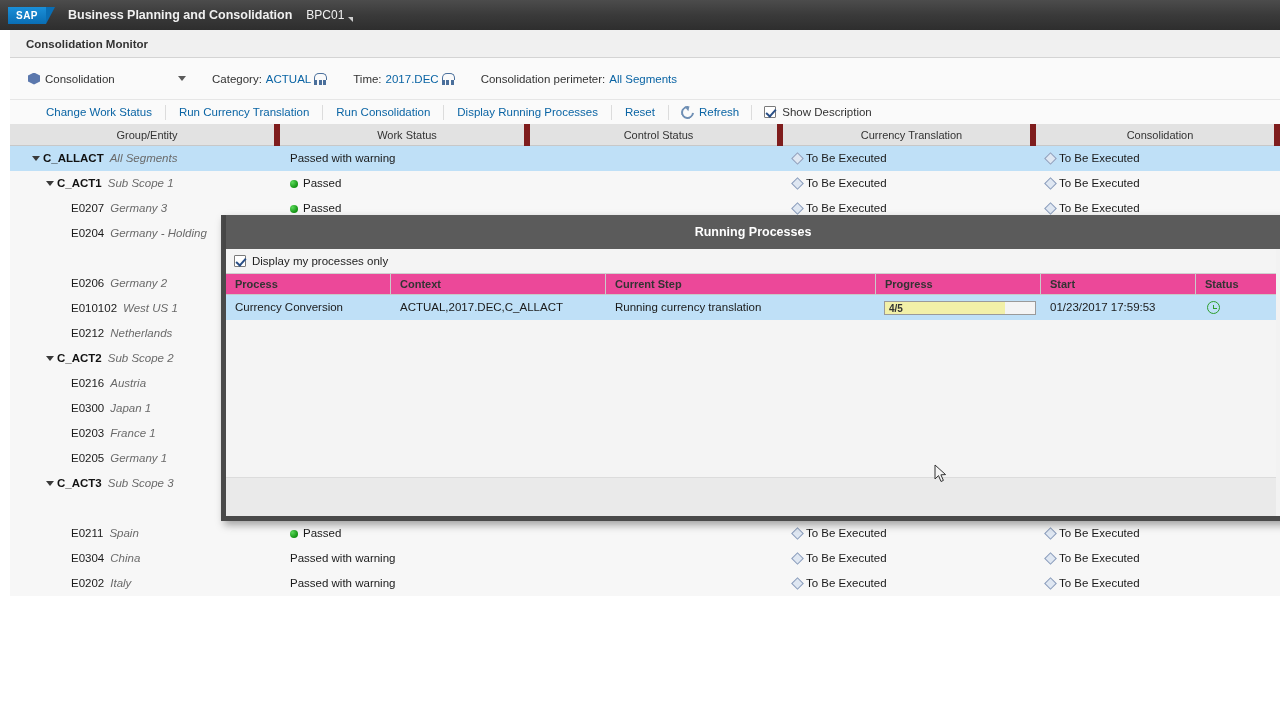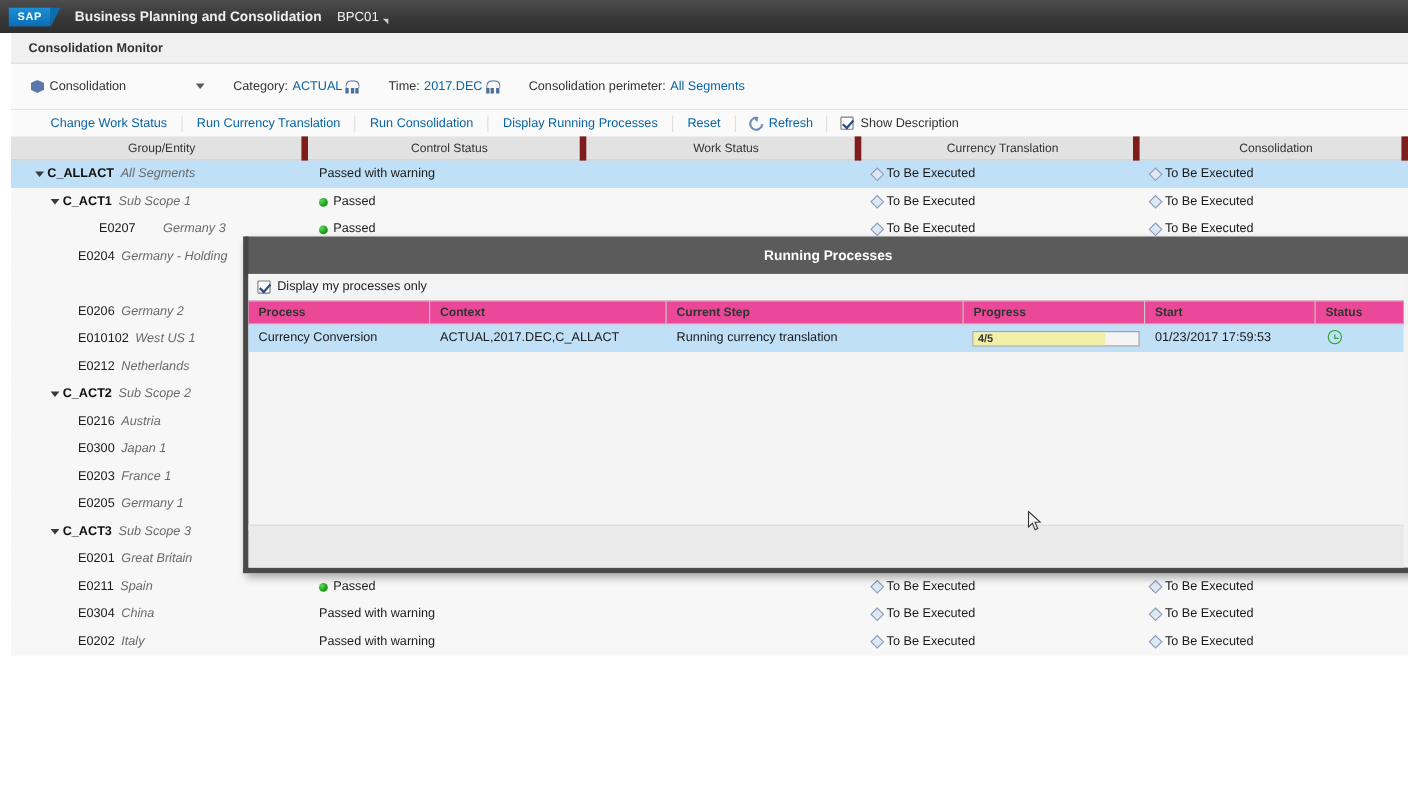--- a/index.html
+++ b/index.html
@@ -304,22 +304,22 @@
     </div>
     <div class="cb-wrap">
       <span class="checkbox checked"></span>
       <span class="cb-label">Show Description</span>
     </div>
   </div>
 
   <div class="table-wrap">
     <div class="thead">
       <div class="th c-ge">Group/Entity</div>
+      <div class="th c-ws">Work Status</div>
       <div class="th c-cs">Control Status</div>
-      <div class="th c-ws">Work Status</div>
       <div class="th c-ct">Currency Translation</div>
       <div class="th c-co">Consolidation</div>
     </div>
     <div id="table-body">
         <div class="trow sel">
           <div class="td c-ge">
             <div class="tree-cell" style="padding-left: 22px;">
               <span class="tw-arrow"></span>
               <span class="ent-id lvl0">C_ALLACT</span>
               <span class="ent-desc">All Segments</span>
@@ -367,21 +367,21 @@
           </div>
           <div class="td c-co">
             <div class="stat-inline">
               <span class="diamond"></span>
               <span>To Be Executed</span>
             </div>
           </div>
         </div>
         <div class="trow white">
           <div class="td c-ge">
-            <div class="tree-cell" style="padding-left: 50px; gap: 19px;">
+            <div class="tree-cell" style="padding-left: 50px;">
               <span class="tw-arrow hidden"></span>
               <span class="ent-id leaf">E0207</span>
               <span class="ent-desc">Germany 3</span>
             </div>
           </div>
           <div class="td c-cs">
             <div class="stat-inline">
               <span class="dot-green"></span>
               <span>Passed</span>
             </div>
@@ -545,27 +545,20 @@
               <span class="ent-id lvl0">C_ACT3</span>
               <span class="ent-desc">Sub Scope 3</span>
             </div>
           </div>
           <div class="td c-cs"></div>
           <div class="td c-ws"></div>
           <div class="td c-ct"></div>
           <div class="td c-co"></div>
         </div>
         <div class="trow white">
-          <div class="td c-ge">
-            <div class="tree-cell" style="padding-left: 50px;">
-              <span class="tw-arrow hidden"></span>
-              <span class="ent-id leaf">E0201</span>
-              <span class="ent-desc">Great Britain</span>
-            </div>
-          </div>
           <div class="td c-cs"></div>
           <div class="td c-ws"></div>
           <div class="td c-ct"></div>
           <div class="td c-co"></div>
         </div>
         <div class="trow white">
           <div class="td c-ge">
             <div class="tree-cell" style="padding-left: 50px;">
               <span class="tw-arrow hidden"></span>
               <span class="ent-id leaf">E0211</span>

